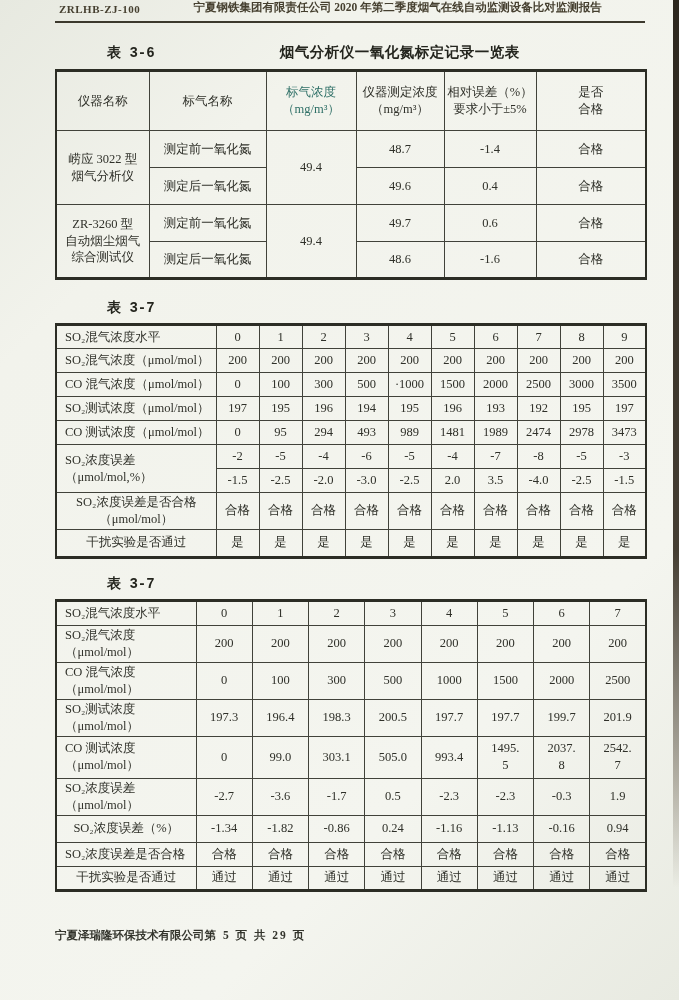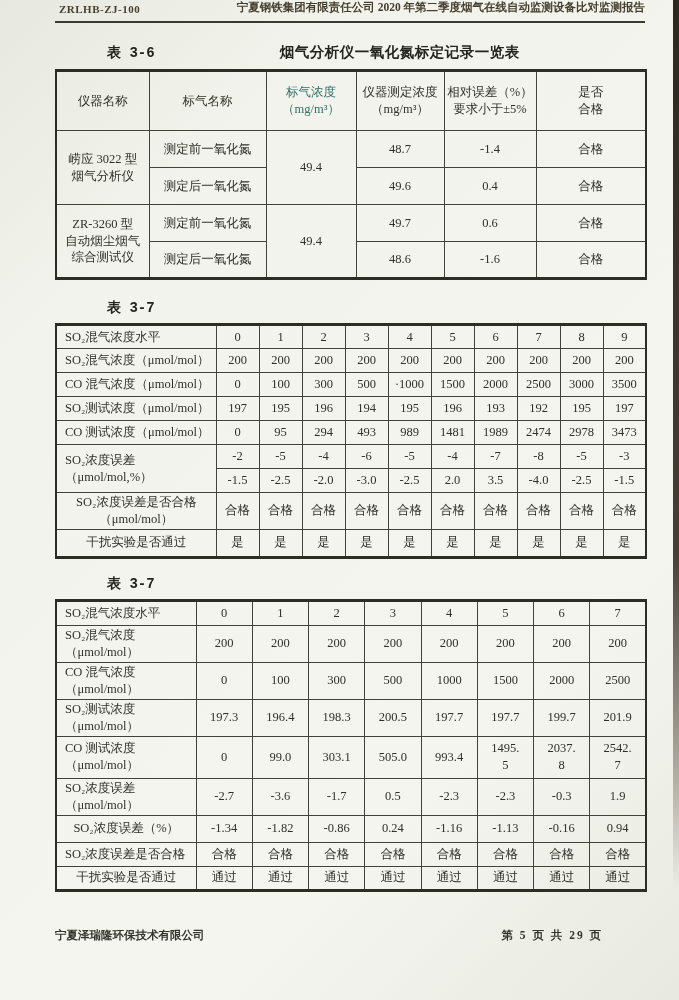--- a/index.html
+++ b/index.html
@@ -16,21 +16,21 @@
   .edge-shadow {
     position:absolute; top:0; right:0; width:6px; height:888px;
     background:linear-gradient(to bottom, rgba(28,22,13,0.92) 0%, rgba(38,30,18,0.85) 62%, rgba(70,58,40,0.35) 88%, rgba(70,58,40,0) 100%);
   }
   .content { position:absolute; left:55px; top:0; width:590px; }
 
   
   .docheader { display:flex; align-items:flex-end; padding-bottom:6px;
     border-bottom:2px solid #3c392d; color:#453f2f; }
   .doc-code { font-size:11px; font-weight:bold; letter-spacing:0.5px; margin-left:4px; }
-  .doc-title { flex:1; text-align:right; font-size:11.5px; font-weight:bold; padding-left:10px; }
+  .doc-title { flex:1; text-align:center; font-size:11.5px; font-weight:bold; padding-left:10px; }
 
   
   .caption { display:flex; align-items:baseline; font-weight:bold; color:#24251e; }
   .cap-label { margin-left:52px; font-size:14px;font-family:Liberation Mono, monospace; }
   .cap-title { flex:1; text-align:center; font-size:14.5px; letter-spacing:0.5px; }
   .cap1 { margin-top:20px; margin-bottom:7px; }
   .cap2 { margin-top:19px; margin-bottom:6px; }
   .cap3 { margin-top:16px; margin-bottom:6px; }
 
   
@@ -53,21 +53,21 @@
   .t2 tr.r-through { height:28px; }
 
   .t3 tr { height:27px; }
   .t3 tr.r-levels { height:25px; }
   .t3 tr.r-cotest { height:42px; }
   .t3 tr.r-pass, .t3 tr.r-through { height:24px; }
   .t3 td { font-size:12.5px; }
 
   
   .pagefooter { position:absolute; left:55px; width:590px; top:928px;
-    display:flex; justify-content:space-between; font-size:11.5px; font-weight:bold; color:#33342c; }
+    display:flex; justify-content:flex-start; font-size:11.5px; font-weight:bold; color:#33342c; }
   .footer-right { padding-right:42px; letter-spacing:2px; }
 </style>
 </head>
 <body>
 
 <div class="page">
   <div class="edge-shadow"></div>
 
   <div class="content">
 

